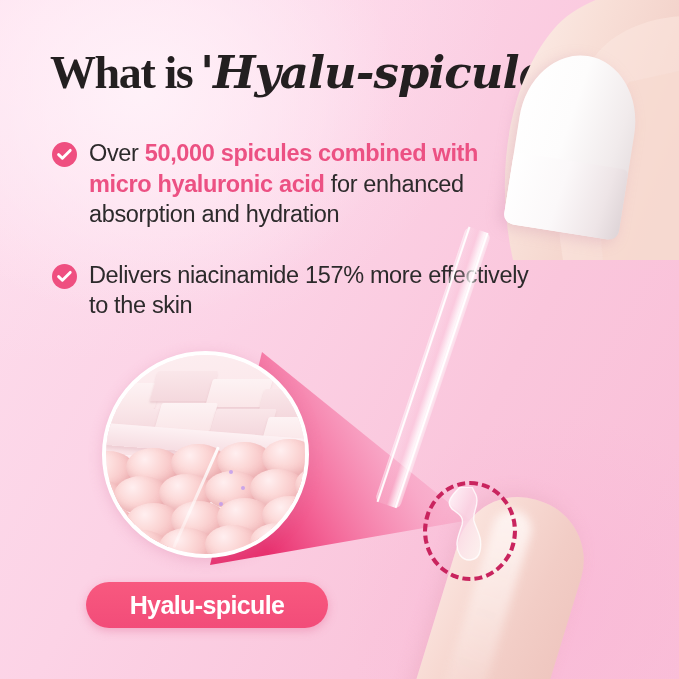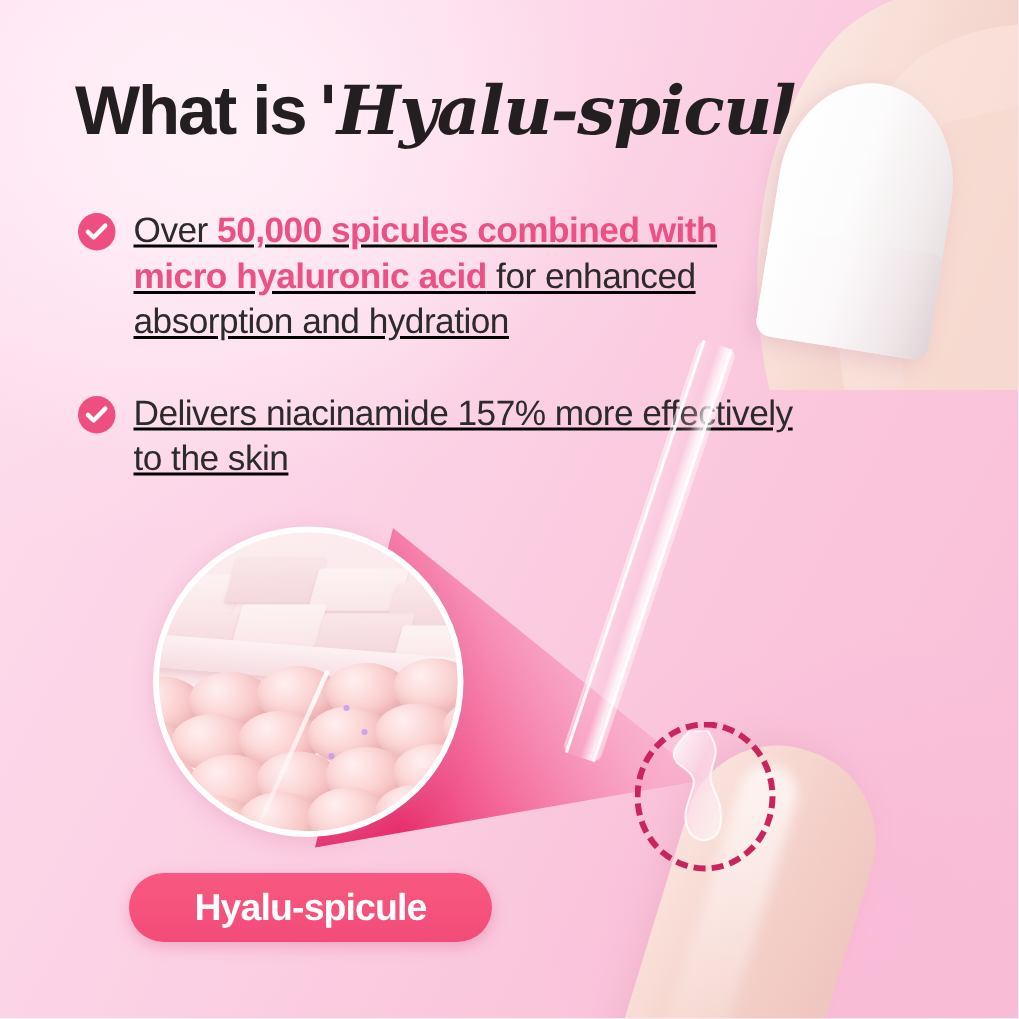--- a/index.html
+++ b/index.html
@@ -38,21 +38,21 @@
   .title {
     position: absolute;
     left: 50px;
     top: 50px;
     width: 600px;
     white-space: nowrap;
     color: #231f20;
     line-height: 1;
   }
   .title .t-plain {
-    font-family: Liberation Sans, sans-serif;
+    font-family: Liberation Serif, serif;
     font-weight: bold;
     font-size: 46px;
     letter-spacing: -1.4px;
   }
   .title .t-ital {
     font-family: "DejaVu Serif", "Liberation Serif", serif;
     font-weight: bold;
     font-style: italic;
     font-size: 45px;
     letter-spacing: -1px;
@@ -64,21 +64,20 @@
     position: absolute;
     left: 52px;
     top: 138px;
     width: 480px;
   }
   .bullet {
     position: relative;
     display: flex;
     align-items: flex-start;
     margin-bottom: 22px;
-    text-decoration: underline;
   }
   .check {
     flex: 0 0 auto;
     width: 25px;
     height: 25px;
     border-radius: 50%;
     background: #ef4f80;
     margin-top: 4px;
     margin-right: 12px;
     position: relative;

